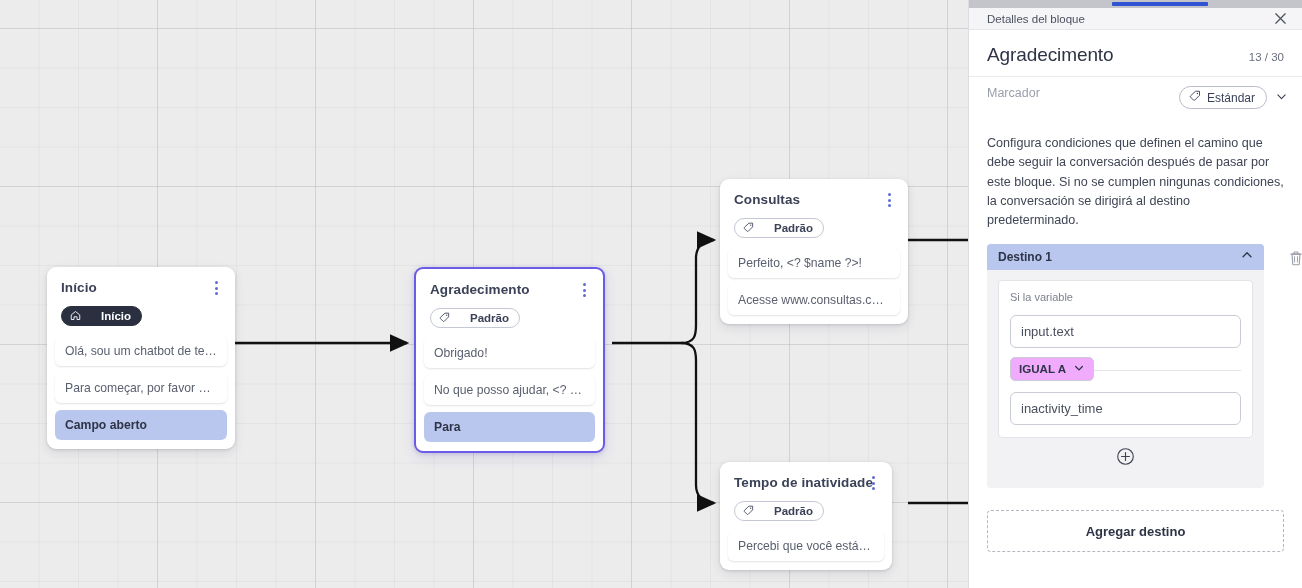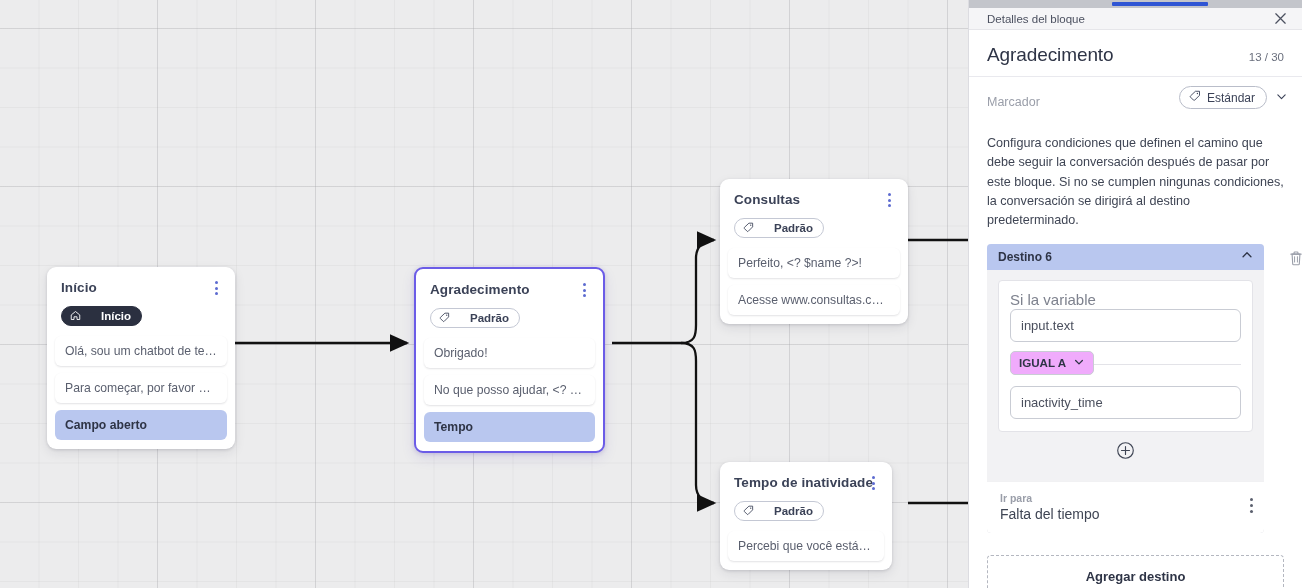--- a/index.html
+++ b/index.html
@@ -123,21 +123,21 @@
   #title-row {
     padding: 14px 18px 10px 18px;
     display: flex; align-items: baseline; justify-content: space-between;
     border-bottom: 1px solid #e9e9ee;
   }
   #block-title { font-size: 19px; color: #2e3446; font-weight: normal; letter-spacing: -0.1px; }
   #char-count { font-size: 11.5px; color: #6a6f7d; }
 
   #marcador-row {
     padding: 9px 14px 9px 18px;
-    display: flex; align-items: flex-end; justify-content: space-between;
+    display: flex; align-items: flex-start; justify-content: space-between;
   }
   #marcador-label { font-size: 12.5px; color: #9a9ea9; }
   .marcador-right { display: flex; align-items: center; gap: 8px; }
   .pill {
     display: inline-flex; align-items: center; gap: 6px;
     border: 1px solid #b9bdc9; border-radius: 13px;
     padding: 3px 11px 3px 9px;
     font-size: 12px; color: #3b4257; background: #fff;
     cursor: pointer;
   }
@@ -185,21 +185,21 @@
     background: #b9c7ef; height: 26px;
     display: flex; align-items: center; justify-content: space-between;
     padding: 0 10px 0 11px;
   }
   .dest-head-label { font-size: 12px; font-weight: bold; color: #2e3446; }
   .dest-body { padding: 10px 11px 12px 11px; }
   .cond-box {
     background: #ffffff; border: 1px solid #e3e3e8; border-radius: 4px;
     padding: 10px 11px 12px 11px; position: relative;
   }
-  .cond-label { font-size: 15px; color: #7e828e; margin-bottom: 1px; }
+  .cond-label { font-size: 11px; color: #7e828e; margin-bottom: 12px; }
   .cond-input {
     border: 1px solid #c9ccd4; border-radius: 6px;
     padding: 8px 10px; font-size: 13px; color: #4a4f5d;
     background: #fff;
   }
   .op-row { position: relative; margin: 9px 0 9px 0; height: 26px; }
   .op-row::before {
     content: ""; position: absolute; left: 0; right: 0; top: 13px; height: 1px; background: #e3e3e8;
   }
   .op-select {
@@ -294,21 +294,21 @@
                 <path d="M8.6 1.7H14v5.4l-6.4 6.4a1.1 1.1 0 0 1-1.6 0L2 9.5a1.1 1.1 0 0 1 0-1.6z" fill="none" stroke="#3b4257" stroke-width="1.25" stroke-linejoin="round"></path>
                 <circle cx="11.2" cy="4.6" r="0.95" fill="#3b4257"></circle>
               </svg>
           </span>
           <span>Padrão</span>
         </div>
       </div>
       <div class="node-body">
         <div class="chip">Obrigado!</div>
         <div class="chip">No que posso ajudar, &lt;? $name ...</div>
-        <div class="chip accent">Tempo</div>
+        <div class="chip accent">Para</div>
       </div>
     </div>
 
     <div class="node" style="left:720px; top:179px; width:188px;">
       <div class="node-head">
         <div class="node-title">Consultas</div>
         <div class="node-kebab">
             <i></i>
             <i></i>
             <i></i>
@@ -407,21 +407,21 @@
             <svg width="16" height="17" viewBox="0 0 18 19">
               <path d="M3.2 4.6h11.6" stroke="#9a9ea9" stroke-width="1.25" stroke-linecap="round"></path>
               <path d="M6.8 4.4V3.1a.9.9 0 0 1 .9-.9h2.6a.9.9 0 0 1 .9.9v1.3" fill="none" stroke="#9a9ea9" stroke-width="1.25"></path>
               <path d="M4.6 4.6h8.8l-.7 11a1 1 0 0 1-1 .95H6.3a1 1 0 0 1-1-.95z" fill="none" stroke="#9a9ea9" stroke-width="1.25" stroke-linejoin="round"></path>
               <path d="M7.4 7.5v6 M10.6 7.5v6" stroke="#9a9ea9" stroke-width="1.1" stroke-linecap="round"></path>
             </svg>
           </div>
 
           <div class="dest-card">
             <div class="dest-head">
-              <span class="dest-head-label">Destino 6</span>
+              <span class="dest-head-label">Destino 1</span>
               <span>
                 <svg width="14" height="14" viewBox="0 0 16 16">
                     <path d="M3.5 10 L8 5.5 L12.5 10" fill="none" stroke="#2e3446" stroke-width="1.5" stroke-linecap="round" stroke-linejoin="round"></path>
                   </svg>
               </span>
             </div>
 
             <div class="dest-body">
               <div class="cond-box">
                 <div class="cond-label">Si la variable</div>
@@ -442,31 +442,20 @@
               <div class="add-cond">
                 <span>
                   <svg width="19" height="19" viewBox="0 0 20 20">
                     <circle cx="10" cy="10" r="8.2" fill="none" stroke="#3f4554" stroke-width="1.2"></circle>
                     <path d="M10 5.8v8.4 M5.8 10h8.4" stroke="#3f4554" stroke-width="1.2" stroke-linecap="round"></path>
                   </svg>
                 </span>
               </div>
             </div>
 
-            <div class="goto-card">
-              <div>
-                <div class="goto-label">Ir para</div>
-                <div class="goto-value">Falta del tiempo</div>
-              </div>
-              <div class="goto-kebab">
-                  <i></i>
-                  <i></i>
-                  <i></i>
-                </div>
-            </div>
           </div>
         </div>
 
         <div id="add-dest">Agregar destino</div>
 
       </div>
     </div>
   </div>
 </div>
 

